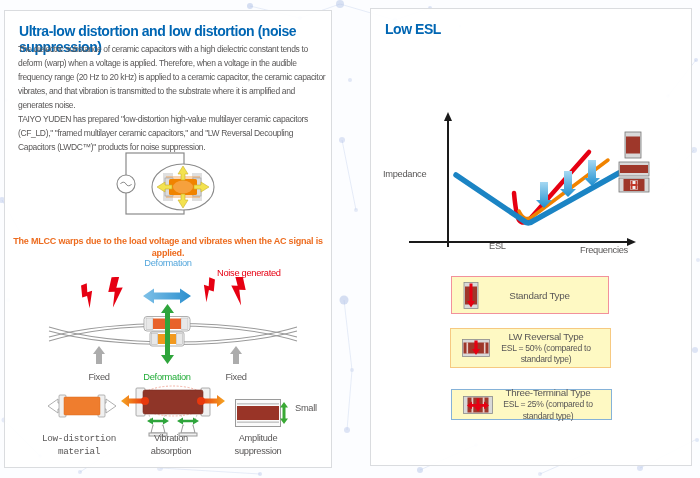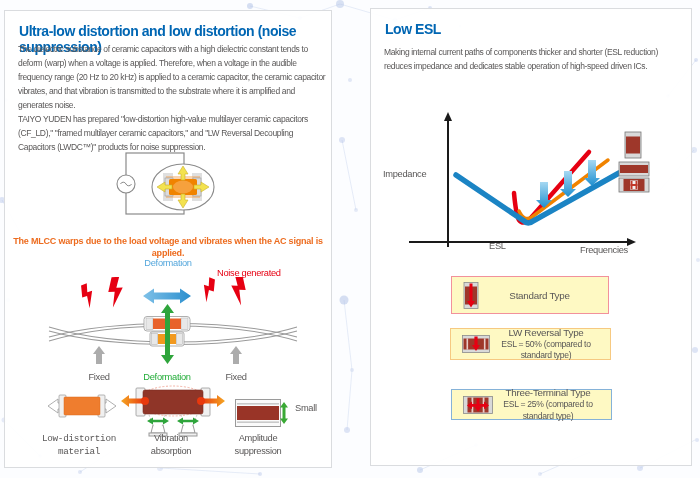--- a/index.html
+++ b/index.html
@@ -63,21 +63,21 @@
   .cl-freq{left:178px;top:136px;width:94px;text-align:center;}
   .legend-box{
     position:absolute;background:#fef9c3;box-sizing:border-box;
     display:flex;align-items:center;
   }
   .legend-box .licon{margin-left:11px;flex:0 0 auto;}
   .legend-box .ltxt{flex:1;text-align:center;padding-right:8px;}
   .ltitle{font-size:9.8px;letter-spacing:-0.25px;color:#595757;}
   .ldesc{font-size:8.6px;letter-spacing:-0.3px;line-height:1.32;color:#595757;white-space:pre-line;margin-top:1px;}
   .box1{left:80px;top:267px;width:158px;height:38px;border:1.5px solid #f2919b;}
-  .box2{left:79px;top:319px;width:161px;height:32px;border:1.5px solid #f6c981;}
+  .box2{left:79px;top:319px;width:161px;height:40px;border:1.5px solid #f6c981;}
   .box3{left:80px;top:380px;width:161px;height:31px;border:1.5px solid #85b2d8;}
 </style>
 </head>
 <body>
 
 <svg class="bg" viewBox="0 0 700 478" xmlns="http://www.w3.org/2000/svg">
   <g stroke="#c9d6ee" stroke-width="0.8" opacity="0.55">
     <line x1="250" y1="6" x2="300" y2="18"></line>
       <line x1="300" y1="18" x2="340" y2="4"></line>
     <line x1="340" y1="4" x2="395" y2="20"></line>
@@ -276,21 +276,20 @@
   <div class="abs feat-label" style="left:118px;">Vibration
 absorption</div>
   <div class="abs feat-label" style="left:205px;">Amplitude
 suppression</div>
 </section>
 
 <section class="panel right">
 
   <h2 class="abs p-title" style="margin:0;">Low ESL</h2>
 
-  <p class="abs p-body rp-body" style="margin:0;">Making internal current paths of components thicker and shorter (ESL reduction) reduces impedance and dedicates stable operation of high-speed driven ICs.</p>
 
   <div class="abs chart">
     <svg width="310" height="158" viewBox="0 0 310 158">
       <defs>
         <linearGradient id="gdown" x1="0" y1="0" x2="0" y2="1">
           <stop offset="0" stop-color="#a6d8f2"></stop>
             <stop offset="1" stop-color="#1e8fd0"></stop>
         </linearGradient>
       </defs>
 

